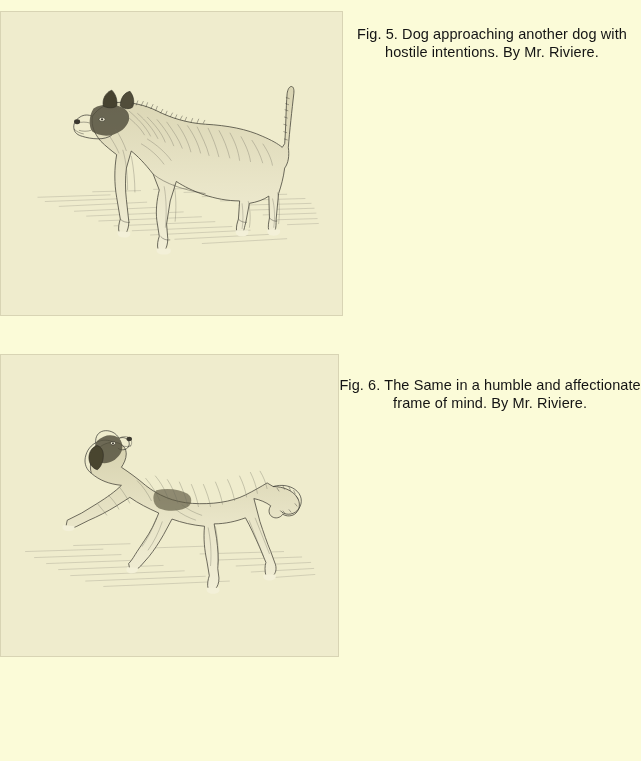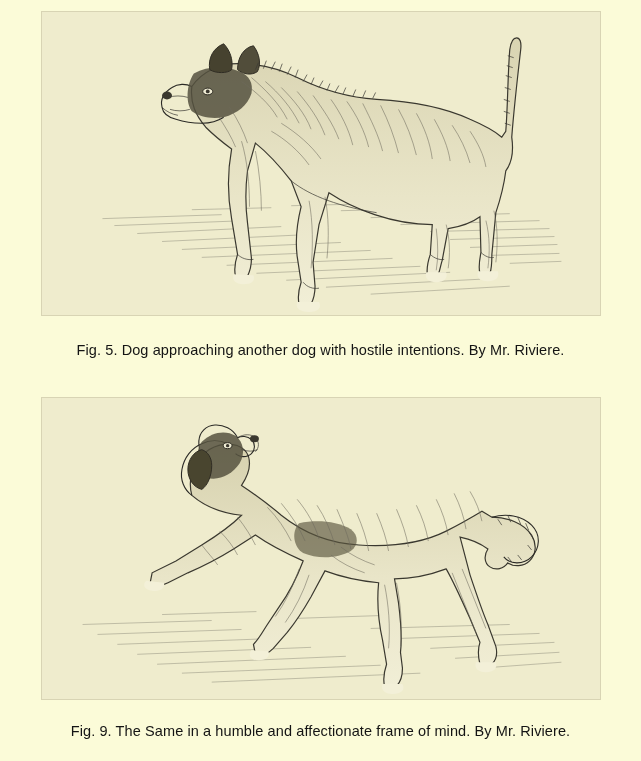--- a/index.html
+++ b/index.html
@@ -20,22 +20,22 @@
     height: 761px;
     background: #fbfbd8;
     display: flex;
     flex-direction: column;
     align-items: center;
     box-sizing: border-box;
   }
   .figure-block {
     width: 100%;
     display: flex;
-    flex-direction: column;
-    align-items: center;
+    flex-direction: row;
+    align-items: flex-start;
   }
   .plate {
     background: #efeccd;
     border: 1px solid #d8d4b4;
     box-sizing: border-box;
     position: relative;
     overflow: hidden;
   }
   .plate-1 {
     width: 560px;
@@ -361,16 +361,16 @@
         </g>
 
         <g>
           <path d="M104 184 C100 188 102 193 110 194 C118 195 123 192 122 186 Z" class="fill-white" stroke="#3a382f" stroke-width="1"></path>
           <path d="M210 254 C206 259 209 264 217 264 C225 264 229 260 227 255 Z" class="fill-white" stroke="#3a382f" stroke-width="1"></path>
           <path d="M342 288 C340 294 344 298 352 298 C361 298 365 294 362 288 Z" class="fill-white" stroke="#3a382f" stroke-width="1"></path>
           <path d="M436 266 C434 272 438 276 446 276 C454 276 458 272 456 266 Z" class="fill-white" stroke="#3a382f" stroke-width="1"></path>
         </g>
       </svg>
     </div>
-    <div class="caption caption-2">Fig. 9. The Same in a humble and affectionate frame of mind. By Mr. Riviere.</div>
+    <div class="caption caption-2">Fig. 6. The Same in a humble and affectionate frame of mind. By Mr. Riviere.</div>
   </div>
 
 </div>
 
 </body></html>

